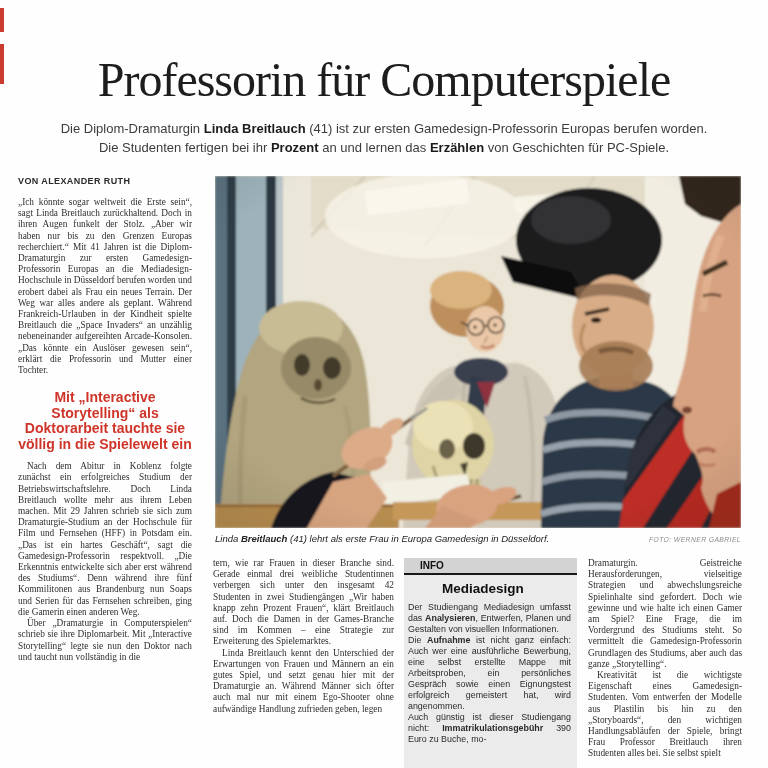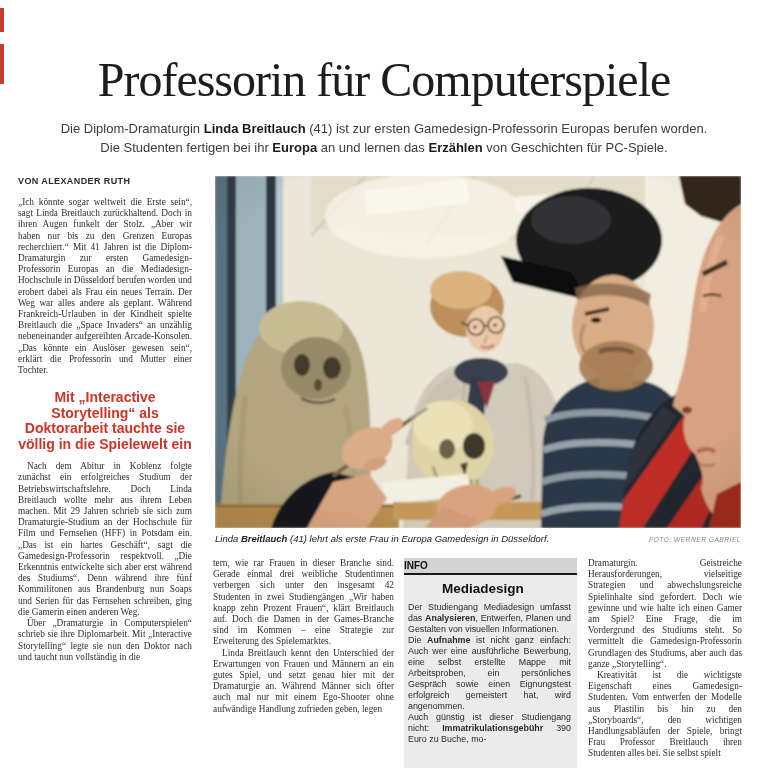--- a/index.html
+++ b/index.html
@@ -38,36 +38,36 @@
   .photo-wrap svg{display:block;}
 
   .caption-row{position:absolute;left:215px;top:533px;width:526px;display:flex;
     justify-content:space-between;align-items:baseline;font-style:italic;}
   .caption{font-family:"Liberation Sans",sans-serif;font-size:9.5px;color:#222;}
   .credit{font-family:"Liberation Sans",sans-serif;font-size:6.8px;color:#8b8b8b;letter-spacing:.4px;}
 
   .infobox{position:absolute;left:404px;top:558px;width:173px;height:210px;overflow:hidden;
     background:#ebebeb;font-family:"Liberation Sans",sans-serif;}
   .info-label{background:#d3d3d3;border-bottom:2px solid #181818;color:#111;
-    font-weight:bold;font-size:10px;padding:2px 6px 2px 0;}
+    font-weight:bold;font-size:10px;padding:2px 6px 2px 16px;}
   .info-body{padding:5px 6px 0 4px;}
   .info-title{margin:1px 0 6px 0;font-size:13.5px;font-weight:bold;color:#101010;padding-left:34px;}
   .info-p{margin:0;font-size:8.9px;line-height:11px;text-align:justify;color:#2b2b2b;}
 </style>
 </head>
 <body>
 
 <div class="page">
 
   <div class="edge-mark m1"></div>
   <div class="edge-mark m2"></div>
 
   <h1 class="headline">Professorin für Computerspiele</h1>
 
-  <p class="subhead"><span>Die Diplom-Dramaturgin </span><b>Linda Breitlauch</b><span> (41) ist zur ersten Gamedesign-Professorin Europas berufen worden. Die Studenten fertigen bei ihr </span><b>Europa</b><span> an und lernen das </span><b>Erzählen</b><span> von Geschichten für PC-Spiele.</span></p>
+  <p class="subhead"><span>Die Diplom-Dramaturgin </span><b>Linda Breitlauch</b><span> (41) ist zur ersten Gamedesign-Professorin Europas berufen worden. Die Studenten fertigen bei ihr </span><b>Prozent</b><span> an und lernen das </span><b>Erzählen</b><span> von Geschichten für PC-Spiele.</span></p>
 
   <div class="col col-left">
     <div class="byline">VON ALEXANDER RUTH</div>
     <p class="body-p">„Ich könnte sogar weltweit die Erste sein“, sagt Linda Breitlauch zurückhaltend. Doch in ihren Augen funkelt der Stolz. „Aber wir haben nur bis zu den Grenzen Europas recherchiert.“ Mit 41 Jahren ist die Diplom-Dramaturgin zur ersten Gamedesign-Professorin Europas an die Mediadesign-Hochschule in Düsseldorf berufen worden und erobert dabei als Frau ein neues Terrain. Der Weg war alles andere als geplant. Während Frankreich-Urlauben in der Kindheit spielte Breitlauch die „Space Invaders“ an unzählig nebeneinander aufgereihten Arcade-Konsolen. „Das könnte ein Auslöser gewesen sein“, erklärt die Professorin und Mutter einer Tochter.</p>
     <h3 class="crosshead">Mit „Interactive Storytelling“ als Doktorarbeit tauchte sie völlig in die Spielewelt ein</h3>
     <p class="body-p indent">Nach dem Abitur in Koblenz folgte zunächst ein erfolgreiches Studium der Betriebswirtschaftslehre. Doch Linda Breitlauch wollte mehr aus ihrem Leben machen. Mit 29 Jahren schrieb sie sich zum Dramaturgie-Studium an der Hochschule für Film und Fernsehen (HFF) in Potsdam ein. „Das ist ein hartes Geschäft“, sagt die Gamedesign-Professorin respektvoll. „Die Erkenntnis entwickelte sich aber erst während des Studiums“. Denn während ihre fünf Kommilitonen aus Brandenburg nun Soaps und Serien für das Fernsehen schreiben, ging die Gamerin einen anderen Weg.</p>
     <p class="body-p indent">Über „Dramaturgie in Computerspielen“ schrieb sie ihre Diplomarbeit. Mit „Interactive Storytelling“ legte sie nun den Doktor nach und taucht nun vollständig in die</p>
   </div>
 
   <div class="photo-wrap">

